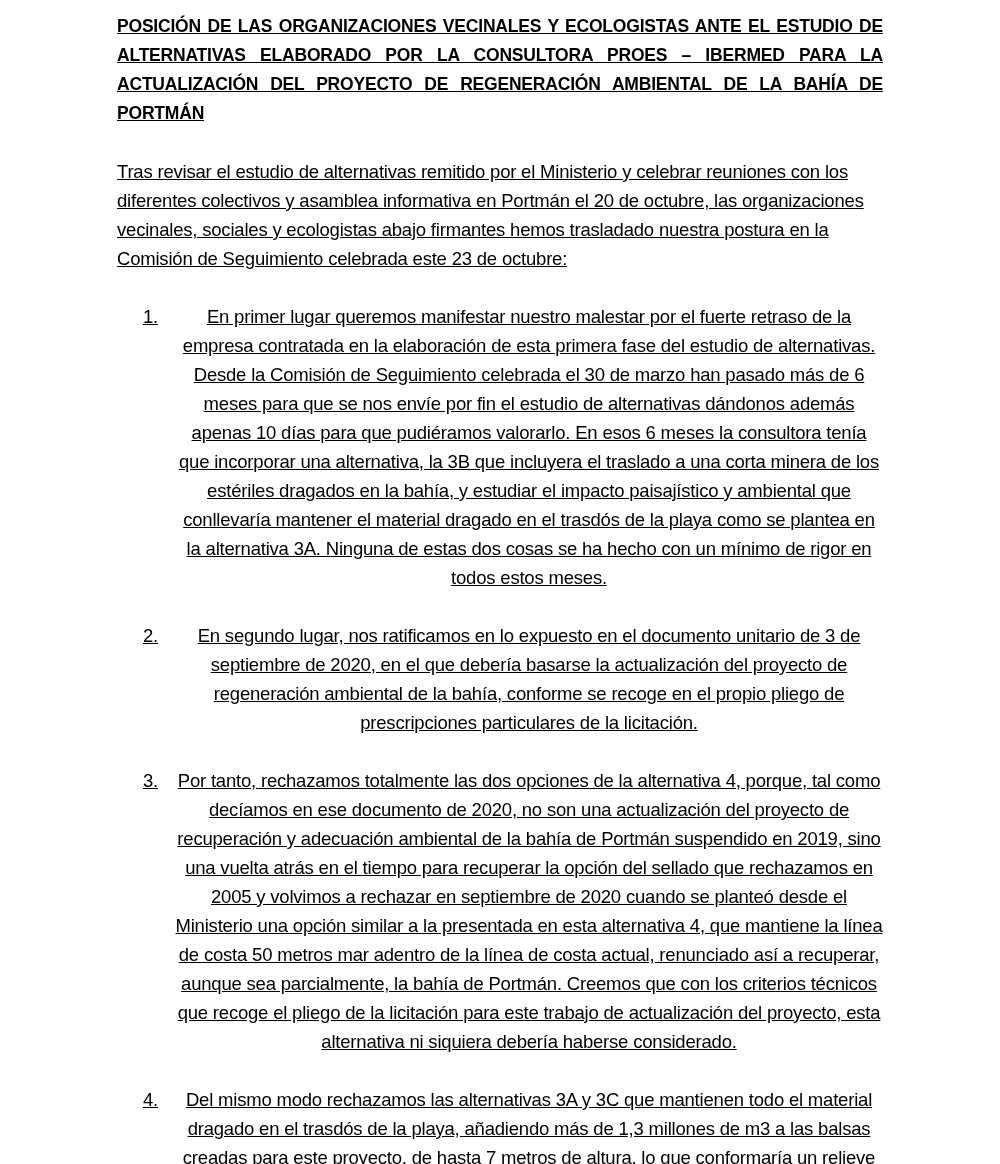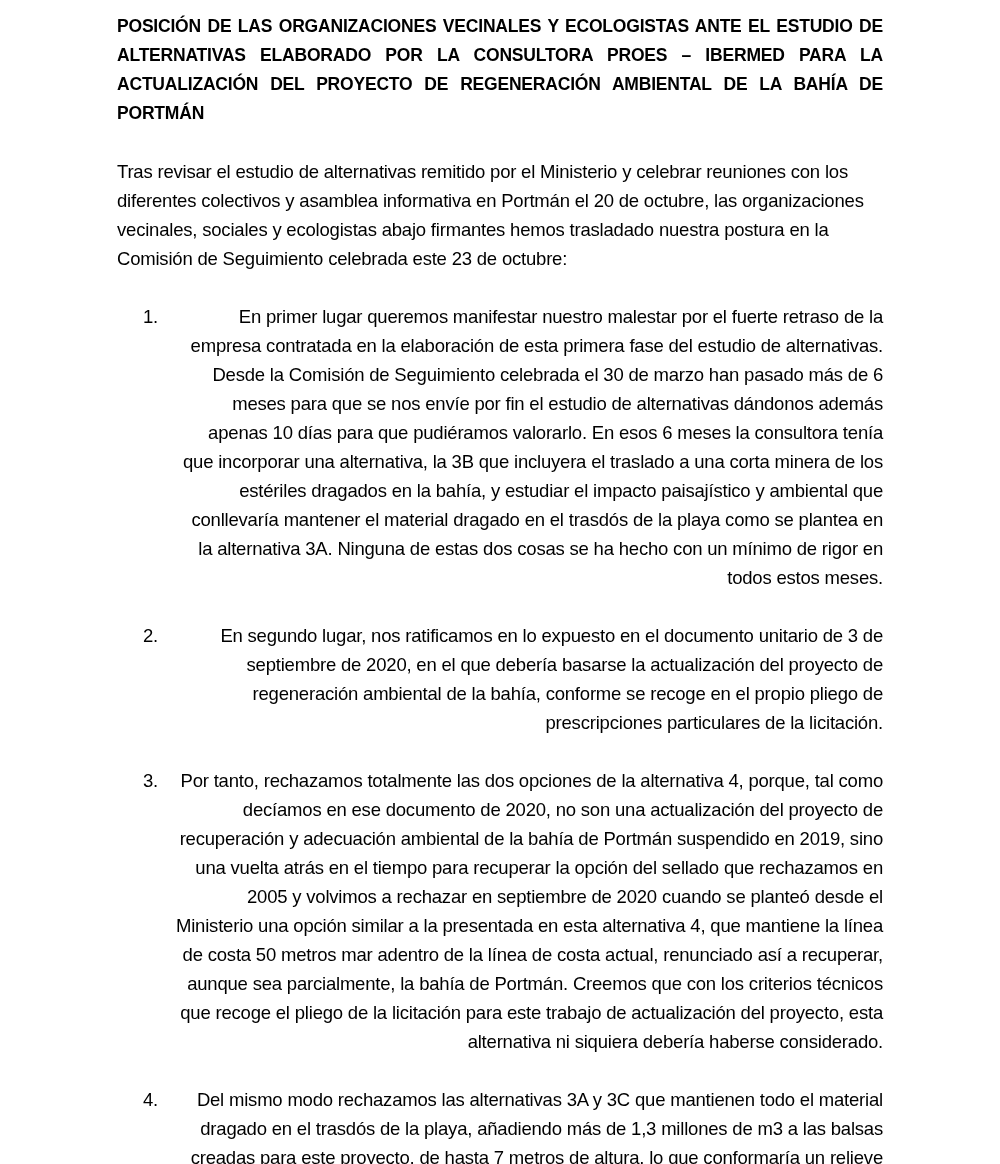--- a/index.html
+++ b/index.html
@@ -13,20 +13,21 @@
     color: #000000;
     font-family: "Liberation Sans", sans-serif;
     overflow: hidden;
   }
   .page {
     box-sizing: border-box;
     width: 1000px;
     height: 1164px;
     padding: 12px 117px 8px 117px;
     background: #ffffff;
+    text-decoration: underline;
   }
   .doc-title {
     font-size: 17.5px;
     font-weight: bold;
     line-height: 29px;
     text-align: justify;
     letter-spacing: -0.2px;
     margin: 0 0 29px 0;
   }
   .doc-paragraph {
@@ -46,21 +47,21 @@
     font-size: 18.5px;
     line-height: 29px;
     letter-spacing: -0.2px;
   }
   .list-item .num {
     flex: 0 0 32px;
     width: 32px;
   }
   .list-item .item-text {
     flex: 1 1 auto;
-    text-align: right;
+    text-align: center;
   }
 </style>
 </head>
 <body>
 
 <div class="page">
 
   <p class="doc-title">POSICIÓN DE LAS ORGANIZACIONES VECINALES Y ECOLOGISTAS ANTE EL ESTUDIO DE ALTERNATIVAS ELABORADO POR LA CONSULTORA PROES – IBERMED PARA LA ACTUALIZACIÓN DEL PROYECTO DE REGENERACIÓN AMBIENTAL DE LA BAHÍA DE PORTMÁN</p>
 
   <p class="doc-paragraph">Tras revisar el estudio de alternativas remitido por el Ministerio y celebrar reuniones con los diferentes colectivos y asamblea informativa en Portmán el 20 de octubre, las organizaciones vecinales, sociales y ecologistas abajo firmantes hemos trasladado nuestra postura en la Comisión de Seguimiento celebrada este 23 de octubre:</p>

